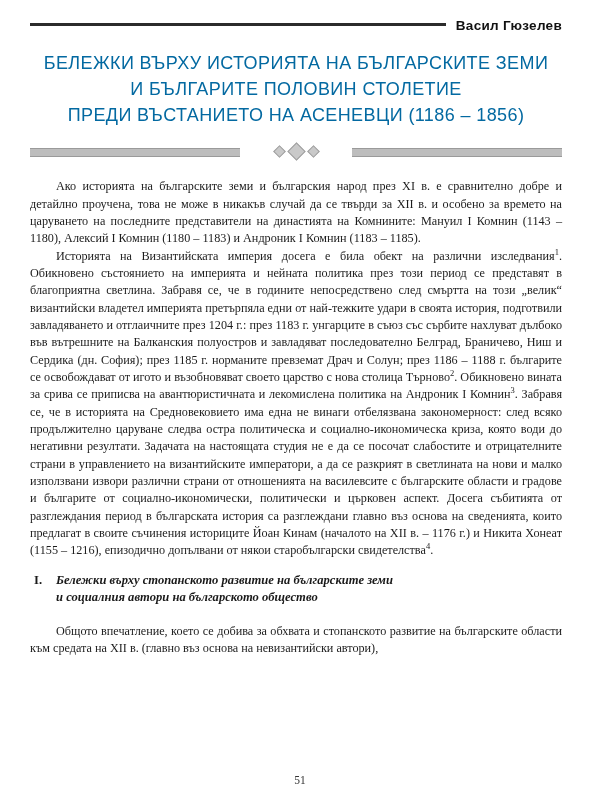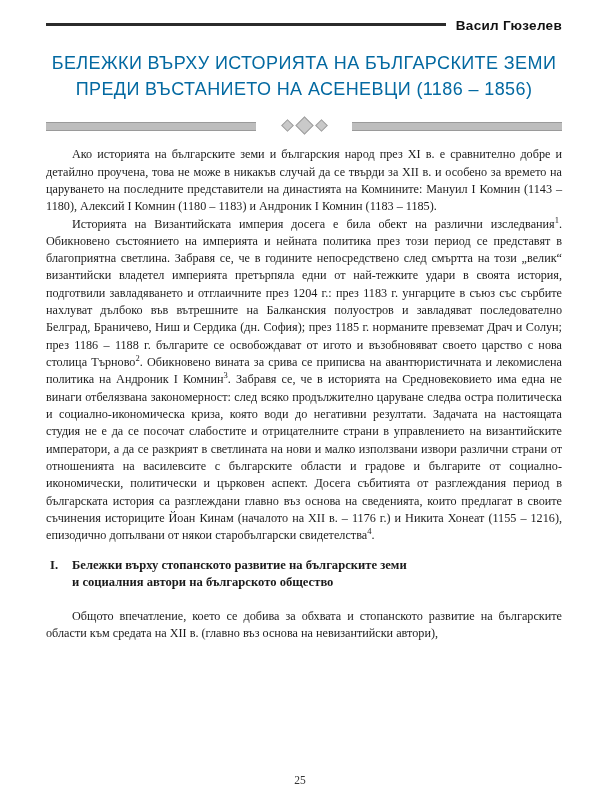--- a/index.html
+++ b/index.html
@@ -12,21 +12,21 @@
     background: #ffffff;
     font-family: "Liberation Serif", serif;
     color: #1a1a1a;
     overflow: hidden;
   }
   .page {
     position: relative;
     width: 600px;
     height: 800px;
     box-sizing: border-box;
-    padding: 14px 38px 0 46px;
+    padding: 14px 38px 0 30px;
   }
 
   
   .runhead {
     display: flex;
     align-items: center;
     justify-content: flex-end;
     gap: 10px;
     height: 22px;
   }
@@ -94,21 +94,21 @@
     width: 11px;
     height: 11px;
     background: #c9c9c9;
     border: 1px solid #a0a0a0;
     transform: rotate(45deg);
   }
   .ornament .dia.small { width: 7px; height: 7px; }
 
   
   .body-text {
-    margin-top: 8px;
+    margin-top: 14px;
     font-size: 12.2px;
     line-height: 1.42;
     text-align: justify;
     color: #1c1c1c;
   }
   .body-text p {
     margin: 0;
     text-indent: 26px;
   }
   .body-text p.cont {
@@ -132,20 +132,21 @@
     width: 26px;
     flex: 0 0 26px;
     padding-left: 4px;
     box-sizing: border-box;
   }
   .section .stext {
     flex: 1 1 auto;
   }
   .section .stext span {
     display: block;
+    font-style: italic;
   }
 
   .after-section {
     margin-top: 16px;
   }
 
   
   .folio {
     position: absolute;
     left: 0;
@@ -162,20 +163,21 @@
 
 <div class="page">
 
   <div class="runhead">
     <span class="rule"></span>
     <span class="author">Васил Гюзелев</span>
   </div>
 
   <div class="title-block">
     <span class="tline">БЕЛЕЖКИ ВЪРХУ ИСТОРИЯТА НА БЪЛГАРСКИТЕ ЗЕМИ</span>
+    <span class="tline">И БЪЛГАРИТЕ ПОЛОВИН СТОЛЕТИЕ</span>
     <span class="tline">ПРЕДИ ВЪСТАНИЕТО НА АСЕНЕВЦИ (1186 – 1856)</span>
   </div>
 
   <div class="ornament">
     <span class="bar left"></span>
     <span class="bar right"></span>
     <span class="mid">
       <span class="dia small"></span>
       <span class="dia"></span>
       <span class="dia small"></span>
@@ -192,14 +194,14 @@
     <span class="stext">
       <span>Бележки върху стопанското развитие на българските земи</span>
       <span>и социалния автори на българското общество</span>
     </span>
   </div>
 
   <div class="body-text after-section">
     <p>Общото впечатление, което се добива за обхвата и стопанското развитие на българските области към средата на XII в. (главно въз основа на невизантийски автори),</p>
   </div>
 
-  <div class="folio">25</div>
+  <div class="folio">51</div>
 </div>
 
 </body></html>

